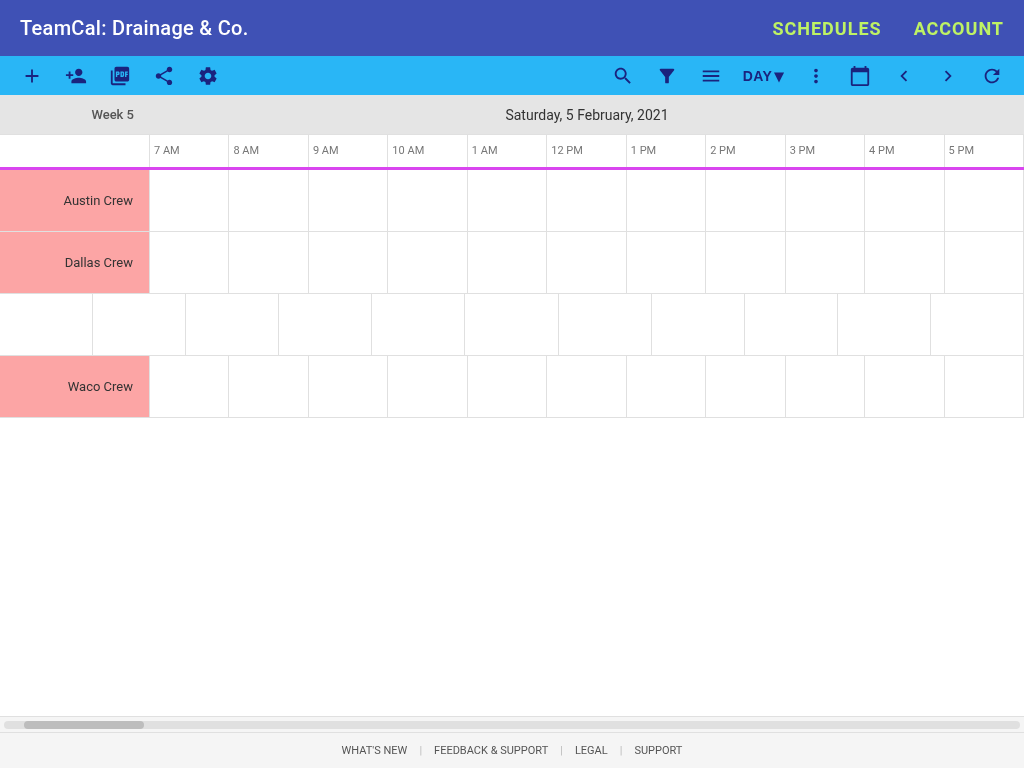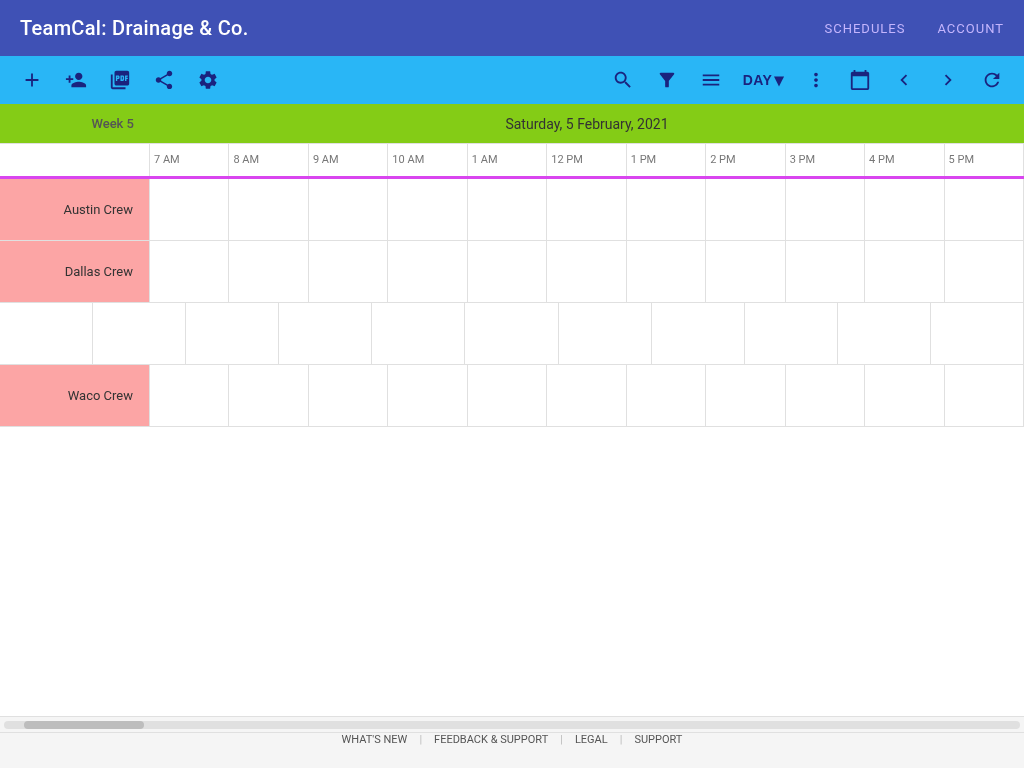--- a/index.html
+++ b/index.html
@@ -18,32 +18,32 @@
       color: #fff;
       font-size: 20px;
       font-weight: 500;
       letter-spacing: 0.3px;
     }
     #top-nav .nav-links {
       display: flex;
       gap: 32px;
     }
     #top-nav .nav-links a {
-      color: #c4b5fd;
+      color: #bef264;
       text-decoration: none;
-      font-size: 13px;
-      font-weight: 400;
+      font-size: 18px;
+      font-weight: 700;
       letter-spacing: 1px;
       cursor: pointer;
     }
 
     
     #toolbar {
       background: #29b6f6;
-      height: 48px;
+      height: 39px;
       display: flex;
       align-items: center;
       padding: 0 12px;
       gap: 4px;
     }
     .toolbar-btn {
       width: 40px;
       height: 40px;
       border: none;
       background: transparent;
@@ -71,21 +71,21 @@
       font-weight: 600;
       color: #1a237e;
       letter-spacing: 0.5px;
       padding: 6px 8px;
       border-radius: 4px;
     }
     .day-dropdown .arrow { font-size: 18px; margin-left: 2px; }
 
     
     #date-bar {
-      background: #84cc16;
+      background: #e5e5e5;
       border-bottom: 1px solid #e0e0e0;
       height: 40px;
       display: flex;
       align-items: center;
     }
     #week-label {
       width: 150px;
       min-width: 150px;
       text-align: right;
       padding-right: 16px;
@@ -181,21 +181,21 @@
       flex: 1;
       background: #fff;
     }
 
     
     #footer {
       background: #f5f5f5;
       border-top: 1px solid #e0e0e0;
       height: 36px;
       display: flex;
-      align-items: flex-start;
+      align-items: center;
       justify-content: center;
       gap: 12px;
       font-size: 11px;
       color: #555;
     }
     #footer span { cursor: pointer; }
     #footer .sep { color: #bbb; }
 
     
     body {

